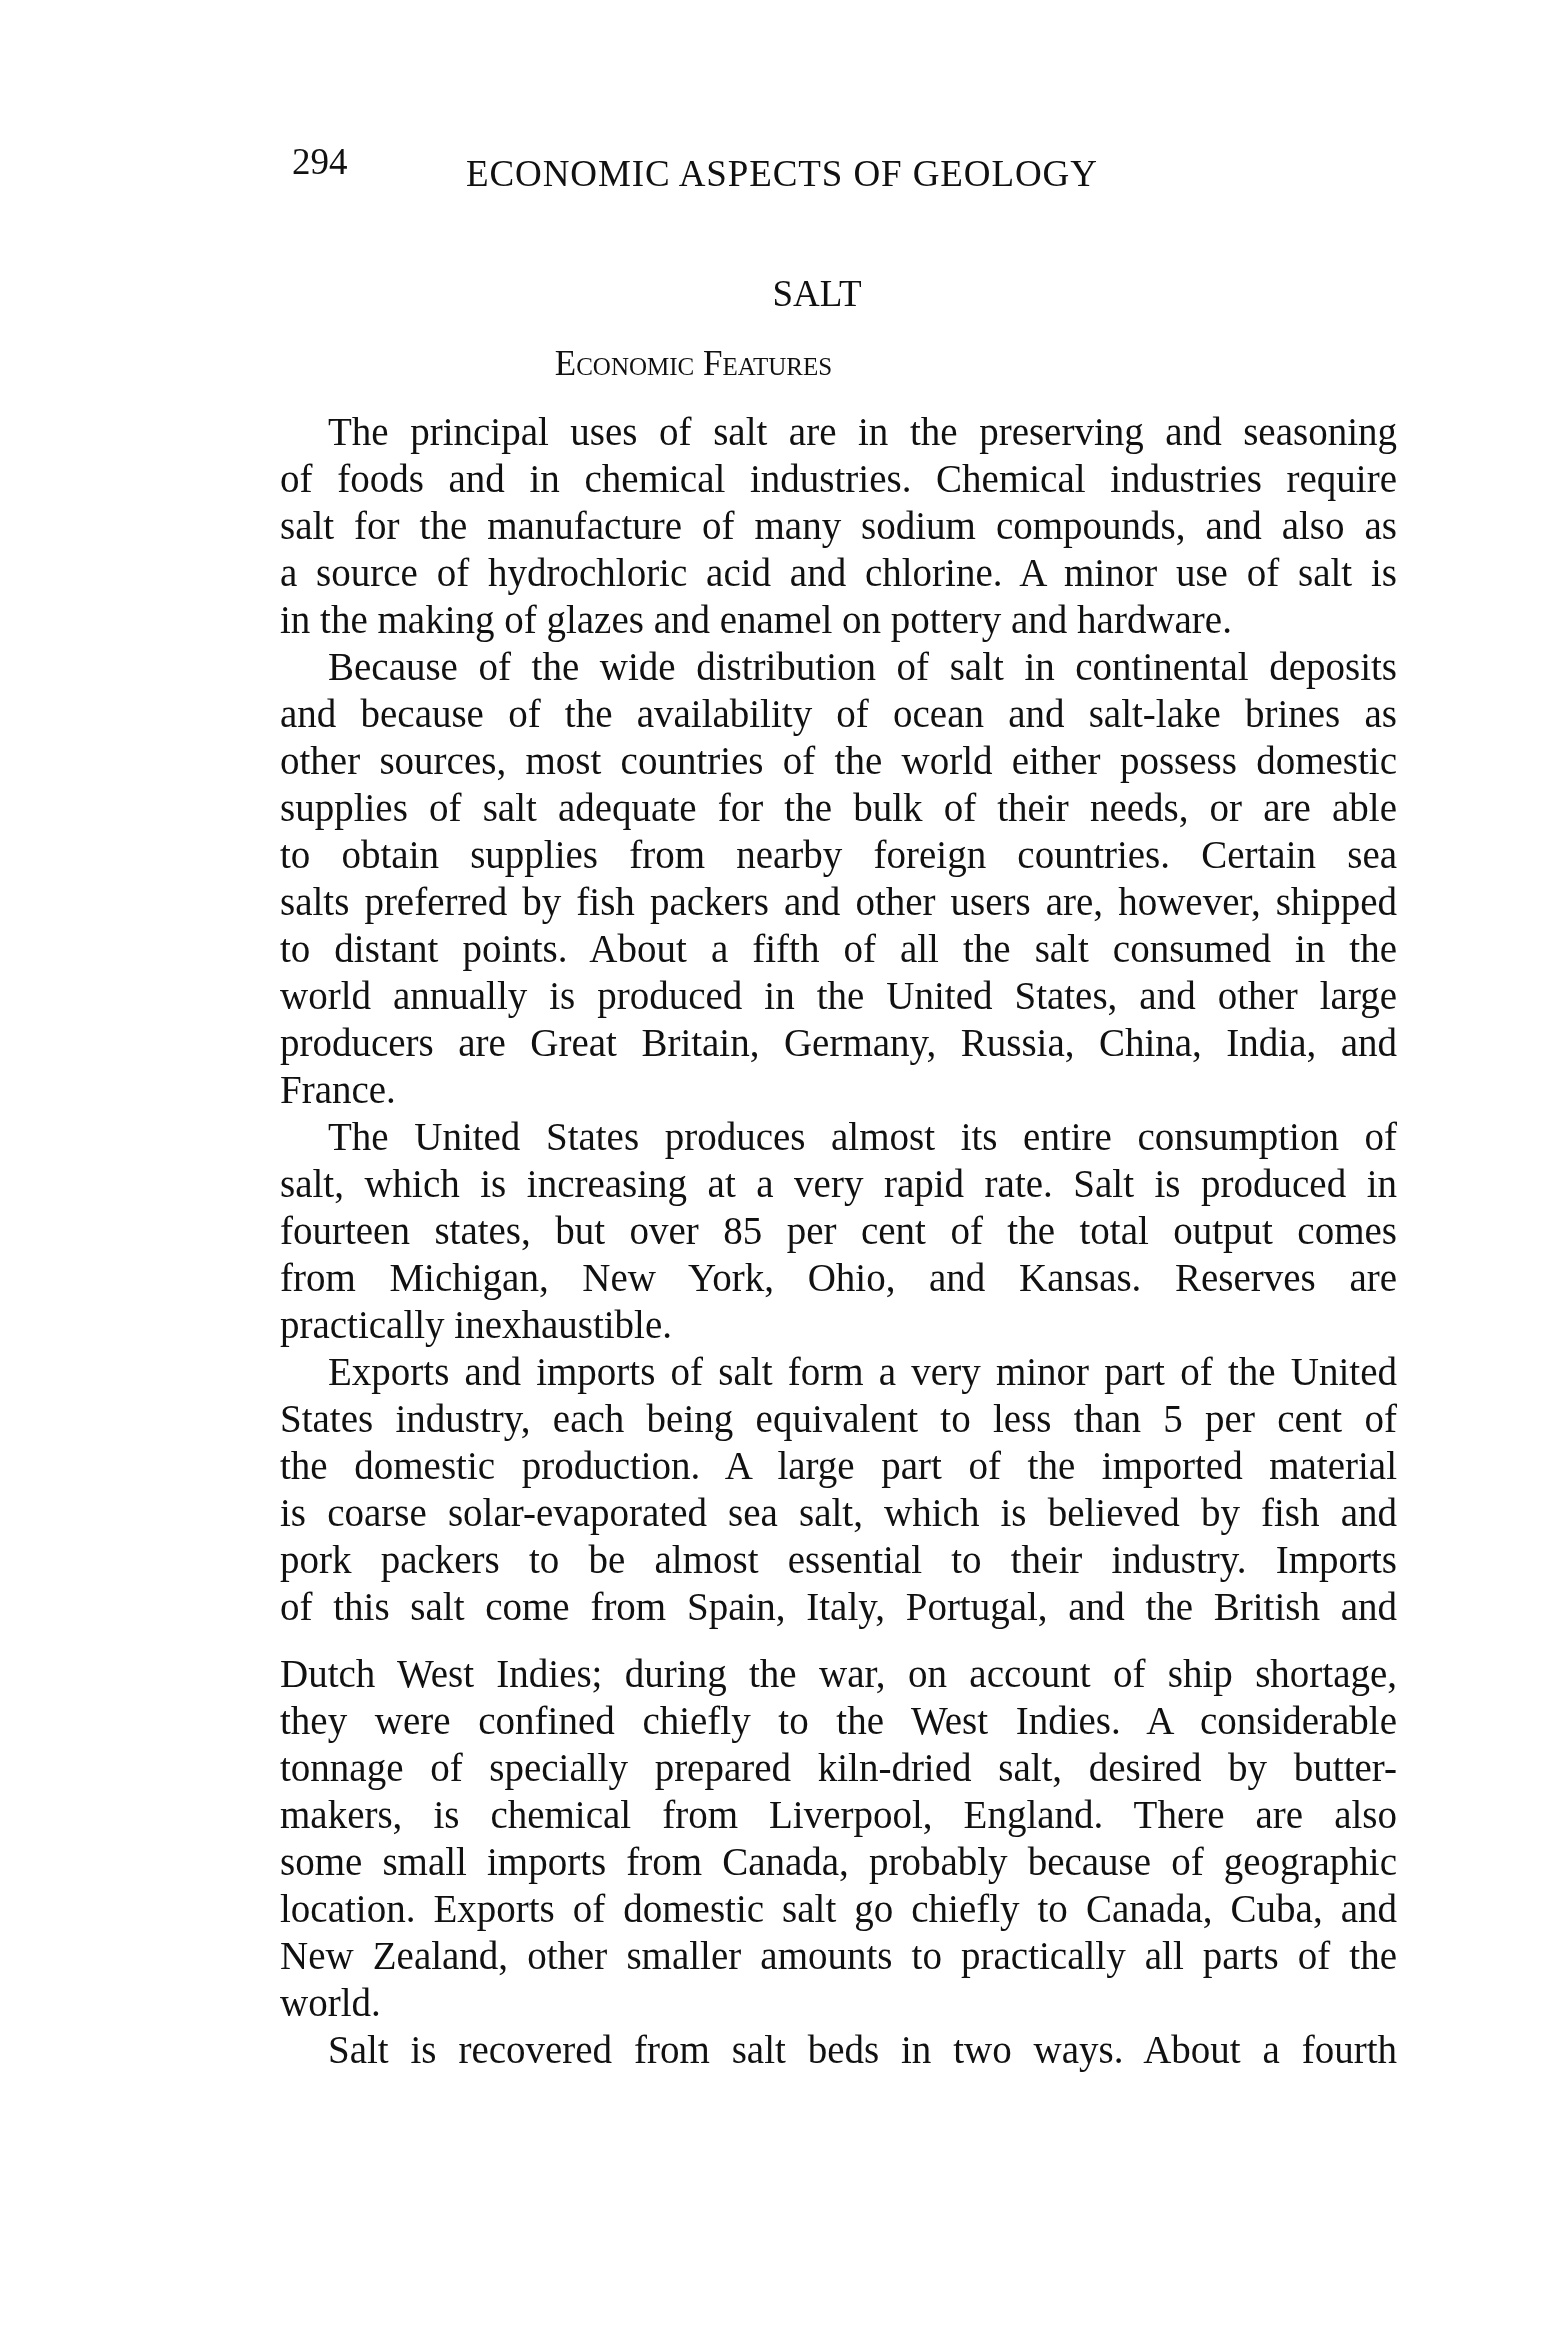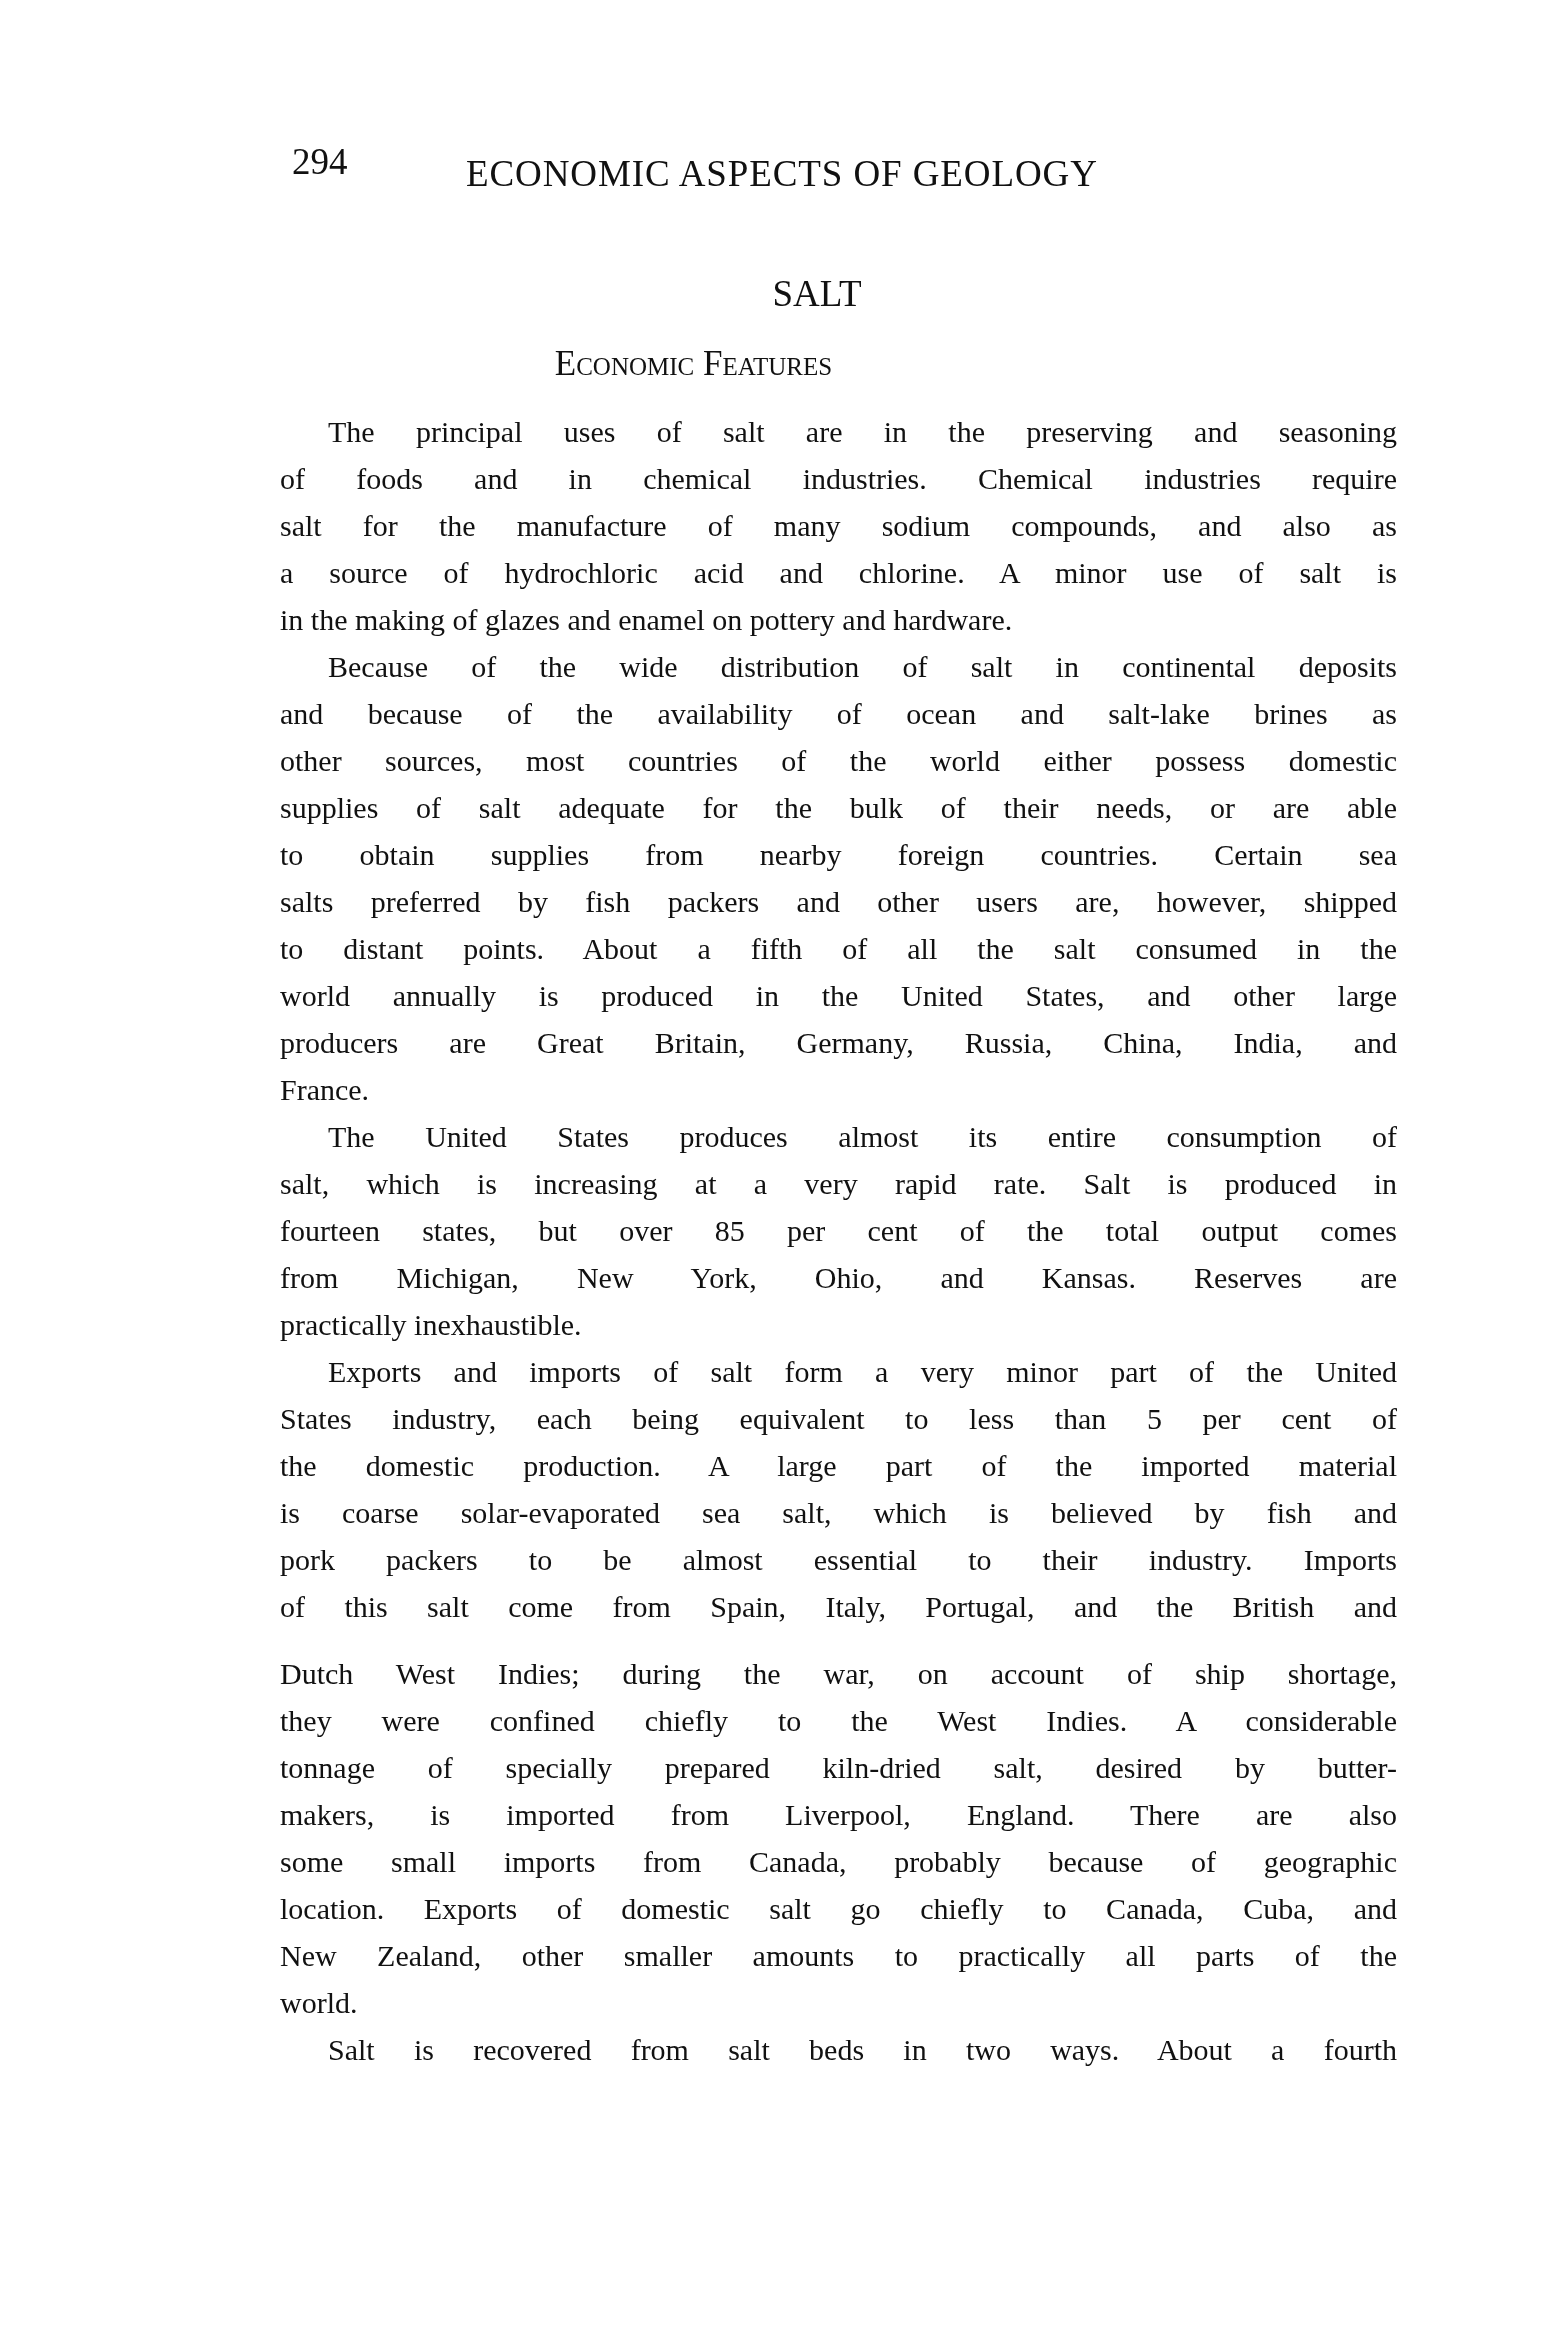--- a/index.html
+++ b/index.html
@@ -7,21 +7,21 @@
          font-family: "Liberation Serif", "DejaVu Serif", serif; color: #111; }
   .running-head { position: absolute; top: 138px; left: 280px; width: 1119px; height: 47px;
                   font-size: 37px; line-height: 47px; }
   .page-num { position: absolute; left: 12px; top: 0; }
   .head-title { position: absolute; left: 186px; top: 12px; letter-spacing: 0.9px; }
   .section-title { position: absolute; top: 270px; left: 0; width: 1561px; text-align: center;
                    font-size: 37px; line-height: 47px; padding-left: 73px; box-sizing: border-box; }
   .subsection-title { position: absolute; top: 340px; left: 0; width: 1303px; text-align: center;
                       font-size: 35px; line-height: 47px; font-variant: small-caps; padding-left: 84px; box-sizing: border-box; }
   .body { position: absolute; top: 408px; left: 280px; width: 1117px; }
-  .line { font-size: 30px; line-height: 47px; height: 47px; white-space: nowrap;
+  .line { font-size: 39px; line-height: 47px; height: 47px; white-space: nowrap;
           text-align: justify; text-align-last: justify; overflow: visible; }
   .line.last { text-align-last: left; }
   .line.indent { padding-left: 48px; }
 </style>
 </head>
 <body>
 
 <div class="running-head">
   <span class="page-num">294</span>
   <span class="head-title">ECONOMIC ASPECTS OF GEOLOGY</span>
@@ -60,21 +60,21 @@
     <div>
       <div class="line indent" style="white-space: normal;">Exports and imports of salt form a very minor part of the United</div>
       <div class="line" style="white-space: normal;">States industry, each being equivalent to less than 5 per cent of</div>
       <div class="line" style="white-space: normal;">the domestic production.  A large part of the imported material</div>
       <div class="line" style="white-space: normal;">is coarse solar-evaporated sea salt, which is believed by fish and</div>
       <div class="line" style="white-space: normal;">pork packers to be almost essential to their industry.  Imports</div>
       <div class="line" style="white-space: normal;">of this salt come from Spain, Italy, Portugal, and the British and</div>
       <div class="line" style="white-space: normal; margin-top: 20px;">Dutch West Indies; during the war, on account of ship shortage,</div>
       <div class="line" style="white-space: normal;">they were confined chiefly to the West Indies.  A considerable</div>
       <div class="line" style="white-space: normal;">tonnage of specially prepared kiln-dried salt, desired by butter-</div>
-      <div class="line" style="white-space: normal;">makers, is imported from Liverpool, England.  There are also</div>
+      <div class="line" style="white-space: normal;">makers, is chemical from Liverpool, England.  There are also</div>
       <div class="line" style="white-space: normal;">some small imports from Canada, probably because of geographic</div>
       <div class="line" style="white-space: normal;">location.  Exports of domestic salt go chiefly to Canada, Cuba, and</div>
       <div class="line" style="white-space: normal;">New Zealand, other smaller amounts to practically all parts of the</div>
       <div class="line last" style="white-space: normal;">world.</div>
     </div>
     <div>
       <div class="line indent" style="white-space: normal;">Salt is recovered from salt beds in two ways.  About a fourth</div>
     </div>
   </div>
 

